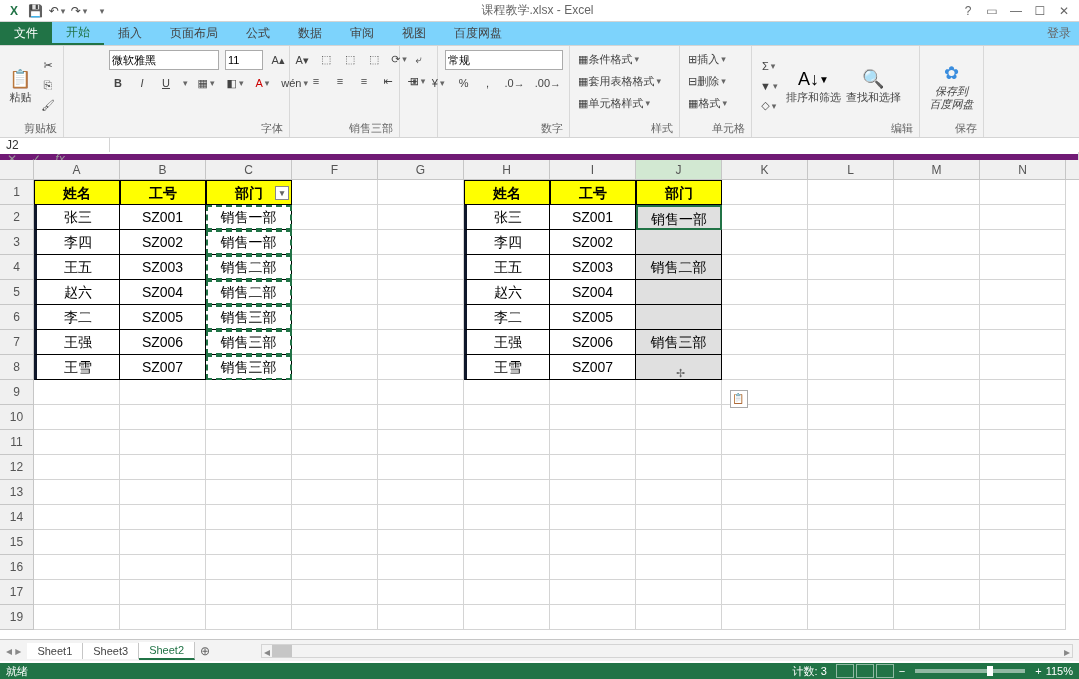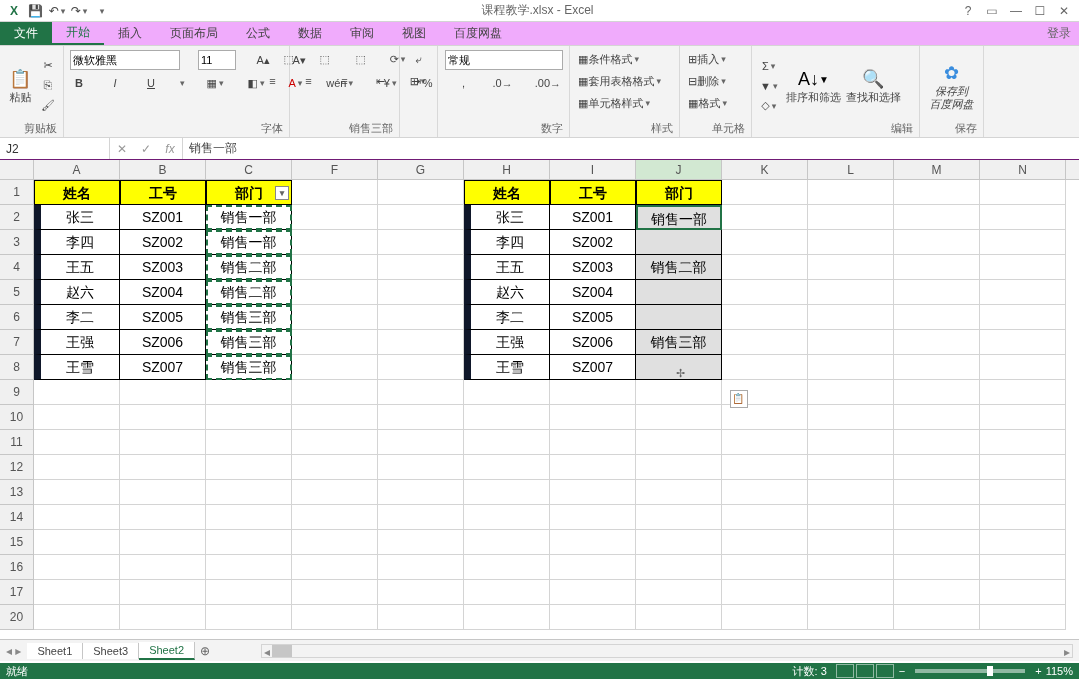--- a/index.html
+++ b/index.html
@@ -7,63 +7,63 @@
 
 
 .titlebar { height: 22px; background: #fff; display: flex; align-items: center; border-bottom: 1px solid #d4d4d4; }
 .titlebar .qat { display: flex; align-items: center; gap: 2px; padding: 0 4px; }
 .qat-btn { width: 20px; height: 18px; display: flex; align-items: center; justify-content: center; color: #444; cursor: pointer; }
 .titlebar .title { flex: 1; text-align: center; color: #666; font-size: 12px; }
 .winctrl { display: flex; gap: 6px; padding-right: 6px; }
 .winctrl span { width: 18px; text-align: center; color: #666; cursor: pointer; }
 
 
-.ribbon-tabs { height: 24px; background: #f0abfc; display: flex; align-items: stretch; border-bottom: 1px solid #d4d4d4; }
+.ribbon-tabs { height: 24px; background: #7dd3fc; display: flex; align-items: stretch; border-bottom: 1px solid #d4d4d4; }
 .rtab { padding: 0 14px; display: flex; align-items: center; color: #444; font-size: 12px; cursor: pointer; }
 .rtab.file { background: #217346; color: #fff; }
 .rtab.active { color: #217346; border-bottom: 2px solid #217346; }
 .ribbon-right { margin-left: auto; padding-right: 8px; color: #666; display: flex; align-items: center; }
 
 
 .ribbon { height: 92px; background: #f3f3f3; border-bottom: 1px solid #d4d4d4; display: flex; }
 .rgroup { border-right: 1px solid #d8d8d8; padding: 4px 6px 2px 6px; display: flex; flex-direction: column; }
 .rgroup .gbody { flex: 1; display: flex; align-items: center; gap: 4px; }
 .rgroup .glabel { text-align: right; color: #666; font-size: 11px; height: 14px; }
 .bigbtn { display: flex; flex-direction: column; align-items: center; justify-content: center; width: 40px; height: 58px; cursor: pointer; }
 .bigbtn .ico { width: 24px; height: 24px; display: flex; align-items: center; justify-content: center; font-size: 18px; }
 .bigbtn .lbl { font-size: 11px; color: #444; text-align: center; line-height: 1.1; }
 .stack { display: flex; flex-direction: column; gap: 2px; }
-.row { display: flex; align-items: center; gap: 18px; }
+.row { display: flex; align-items: center; gap: 6px; margin-left: 39px; }
 .smbtn { min-width: 18px; height: 18px; display: flex; align-items: center; justify-content: center; color: #444; cursor: pointer; font-size: 11px; padding: 0 2px; }
 .font-sel { height: 20px; font-size: 11px; border: 1px solid #ababab; background: #fff; padding: 0 2px; }
 .font-sel.name { width: 110px; }
 .font-sel.size { width: 38px; }
 .dd { font-size: 9px; color: #666; padding: 0 2px; }
 
 
-.formula-bar { height: 22px; border-bottom: 1px solid #701a75; display: flex; align-items: stretch; background: #fff; }
+.formula-bar { height: 22px; border-bottom: 6px solid #701a75; display: flex; align-items: stretch; background: #fff; flex-direction: column; }
 .namebox { width: 110px; border-right: 1px solid #d4d4d4; display: flex; align-items: center; padding: 0 6px; font-size: 12px; color: #333; }
 .fbar-btns { display: flex; align-items: center; border-right: 1px solid #d4d4d4; }
 .fbar-btns span { width: 24px; text-align: center; color: #999; cursor: pointer; }
 .fx { font-style: italic; color: #666; }
 .formula-input { flex: 1; padding: 0 6px; display: flex; align-items: center; color: #444; }
 
 
 .grid-wrap { position: absolute; top: 160px; left: 0; right: 0; bottom: 40px; overflow: hidden; background: #fff; }
 .colheaders { display: flex; height: 20px; background: #f0f0f0; border-bottom: 1px solid #c6c6c6; }
 .corner { width: 34px; border-right: 1px solid #c6c6c6; background: #f0f0f0; }
 .ch { width: 86px; border-right: 1px solid #c6c6c6; text-align: center; color: #555; font-size: 12px; line-height: 20px; }
 .ch.sel { background: #d2e8d2; }
 .rows { position: relative; }
 .rw { display: flex; height: 25px; }
 .rh { width: 34px; border-right: 1px solid #c6c6c6; border-bottom: 1px solid #c6c6c6; background: #f0f0f0; text-align: center; color: #555; font-size: 12px; line-height: 25px; }
 .cell { width: 86px; height: 25px; border-right: 1px solid #d4d4d4; border-bottom: 1px solid #d4d4d4; text-align: center; line-height: 25px; font-size: 14px; color: #000; position: relative; }
 .hdr-cell { background: #ffff00; font-weight: bold; border: 1px solid #000; border-right: 1px solid #000; border-bottom: 1px solid #000; }
 .bord { border: 1px solid #000; border-top: none; border-left: none; }
-.bord.left { border-left: 7px solid #0f172a; }
+.bord.left { border-left: 3px solid #0f172a; }
 .filter-arrow { position: absolute; right: 2px; top: 5px; width: 14px; height: 14px; border: 1px solid #888; background: #fff; font-size: 9px; line-height: 12px; color: #666; }
 .selrange { background: #e0e0e0; }
 .active-cell { border: 2px solid #217346 !important; }
 .marquee { outline: 2px dashed #217346; outline-offset: -2px; }
 .paste-icon { position: absolute; width: 18px; height: 18px; border: 1px solid #aaa; background: #fff; font-size: 10px; text-align: center; line-height: 16px; }
 .cursor-plus { position:absolute; font-size:11px; color:#666; }
 
 
 .sheettabs { position: absolute; bottom: 18px; left: 0; right: 0; height: 22px; background: #f3f3f3; border-top: 1px solid #c6c6c6; display: flex; align-items: center; }
 .navbtns { display: flex; gap: 2px; padding: 0 6px; color: #888; }
@@ -521,21 +521,21 @@
         <div class="cell"></div>
         <div class="cell"></div>
         <div class="cell"></div>
         <div class="cell"></div>
         <div class="cell"></div>
         <div class="cell"></div>
         <div class="cell"></div>
         <div class="cell"></div>
       </div>
       <div class="rw">
-        <div class="rh">20</div>
+        <div class="rh">19</div>
         <div class="cell"></div>
         <div class="cell"></div>
         <div class="cell"></div>
         <div class="cell"></div>
         <div class="cell"></div>
         <div class="cell"></div>
         <div class="cell"></div>
         <div class="cell"></div>
         <div class="cell"></div>
         <div class="cell"></div>

